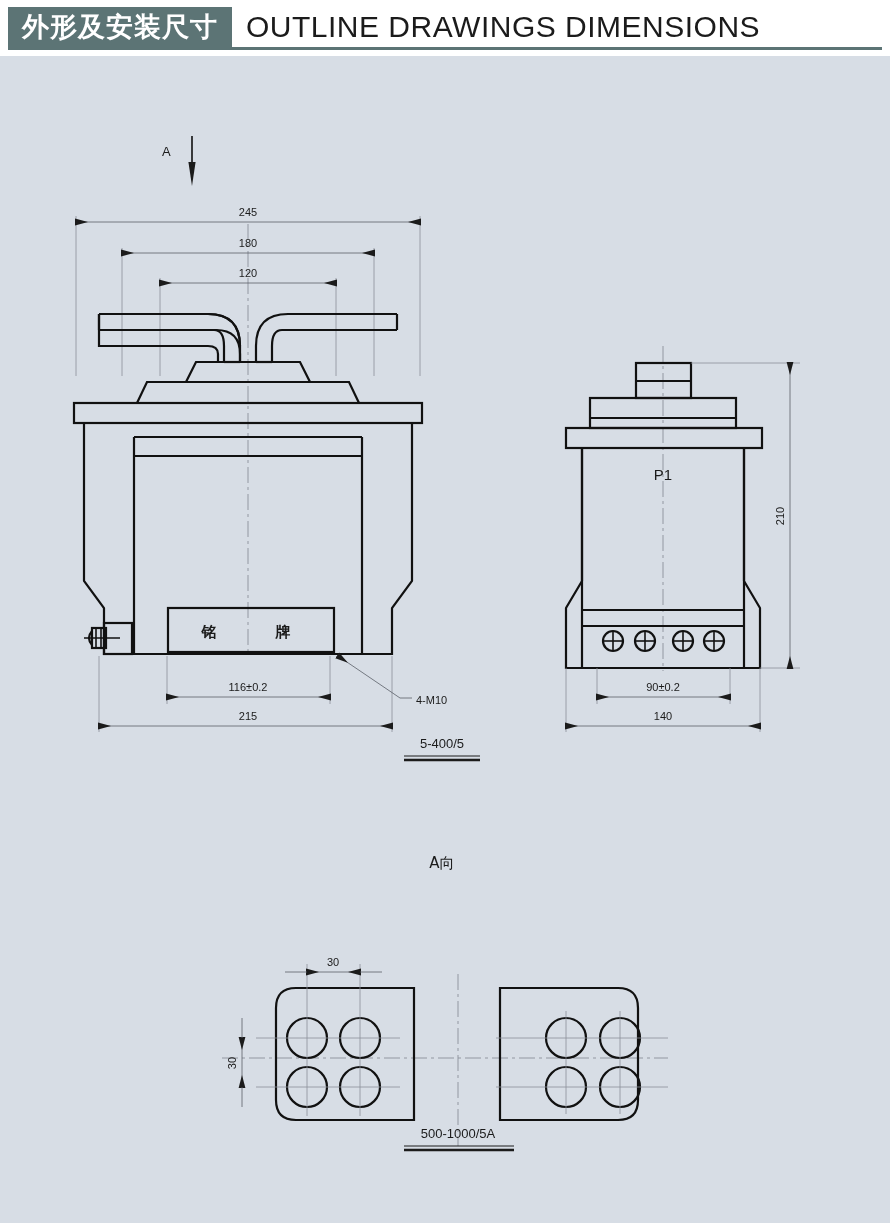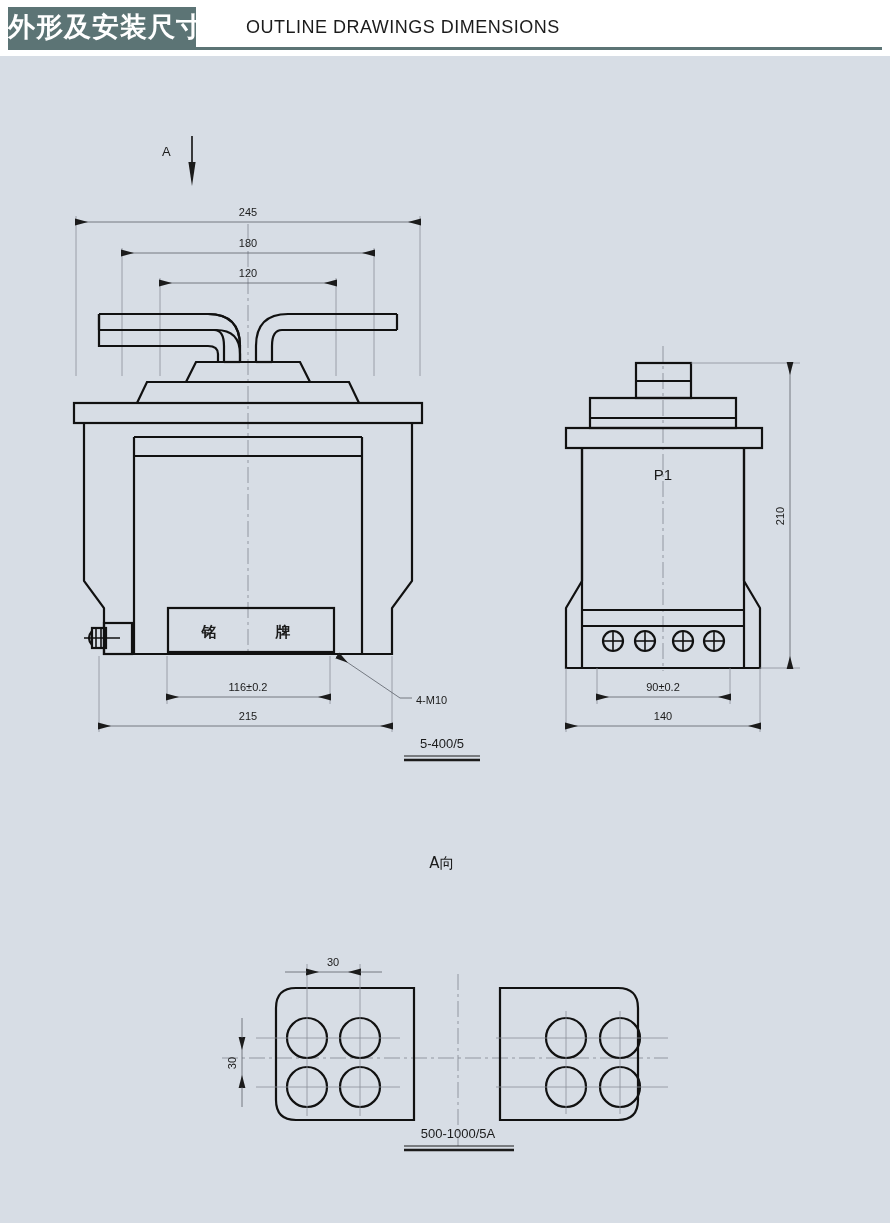--- a/index.html
+++ b/index.html
@@ -12,30 +12,30 @@
   
   #header{
     position:absolute;left:0;top:0;width:890px;height:56px;
     background:#ffffff;
   }
   #header-rule{
     position:absolute;left:8px;top:47px;width:874px;height:3px;
     background:#5c7475;
   }
   #cn-title{
-    position:absolute;left:8px;top:7px;width:188px;height:40px;
+    position:absolute;left:8px;top:7px;width:224px;height:40px;
     background:#5c7475;color:#ffffff;
     font-size:27px;font-weight:bold;line-height:40px;
     text-align:center;letter-spacing:1px;
     font-family:"DejaVu Sans",sans-serif;
     white-space:nowrap;
   }
   #en-title{
     position:absolute;left:246px;top:9px;height:36px;
-    color:#1b1b1b;font-size:18px;line-height:36px;
+    color:#1b1b1b;font-size:30px;line-height:36px;
     white-space:nowrap;letter-spacing:.5px;
   }
   
   #sheet{position:absolute;left:0;top:56px;width:890px;height:1167px;}
   svg{display:block;}
   text{font-family:"Liberation Sans","DejaVu Sans",sans-serif;fill:#1b1b1b;}
   .dimtxt{font-size:11px;}
   .lbl{font-size:13px;}
   .cnlbl{font-family:"DejaVu Sans",sans-serif;font-size:15px;font-weight:bold;}
   .obj{fill:none;stroke:#111111;stroke-width:2.2;stroke-linejoin:miter;}

